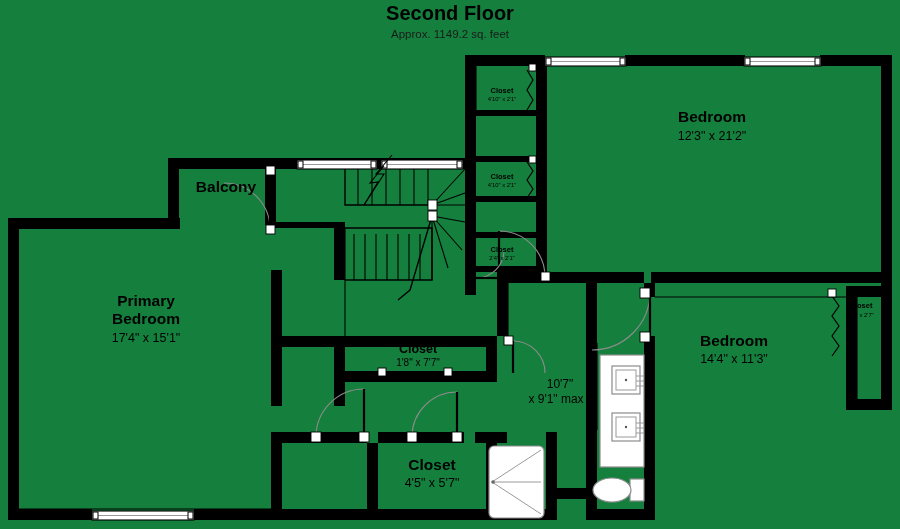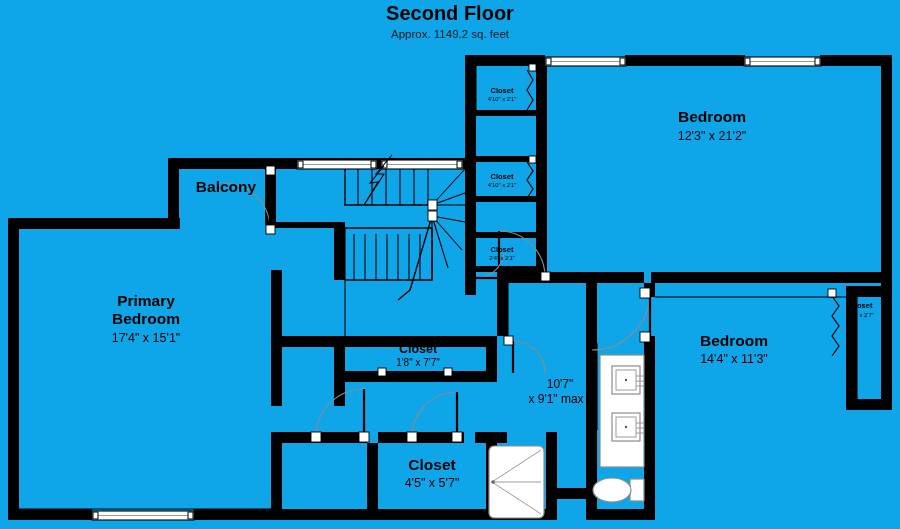--- a/index.html
+++ b/index.html
@@ -12,21 +12,21 @@
     width: 900px;
     height: 529px;
     overflow: hidden;
     font-family: "Liberation Sans", sans-serif;
     color: #000000;
   }
   #plan-root {
     position: relative;
     width: 900px;
     height: 529px;
-    background: #0ea5e9;
+    background: #15803d;
   }
   #plan-svg {
     position: absolute;
     left: 0;
     top: 0;
     width: 900px;
     height: 529px;
     display: block;
   }
   

